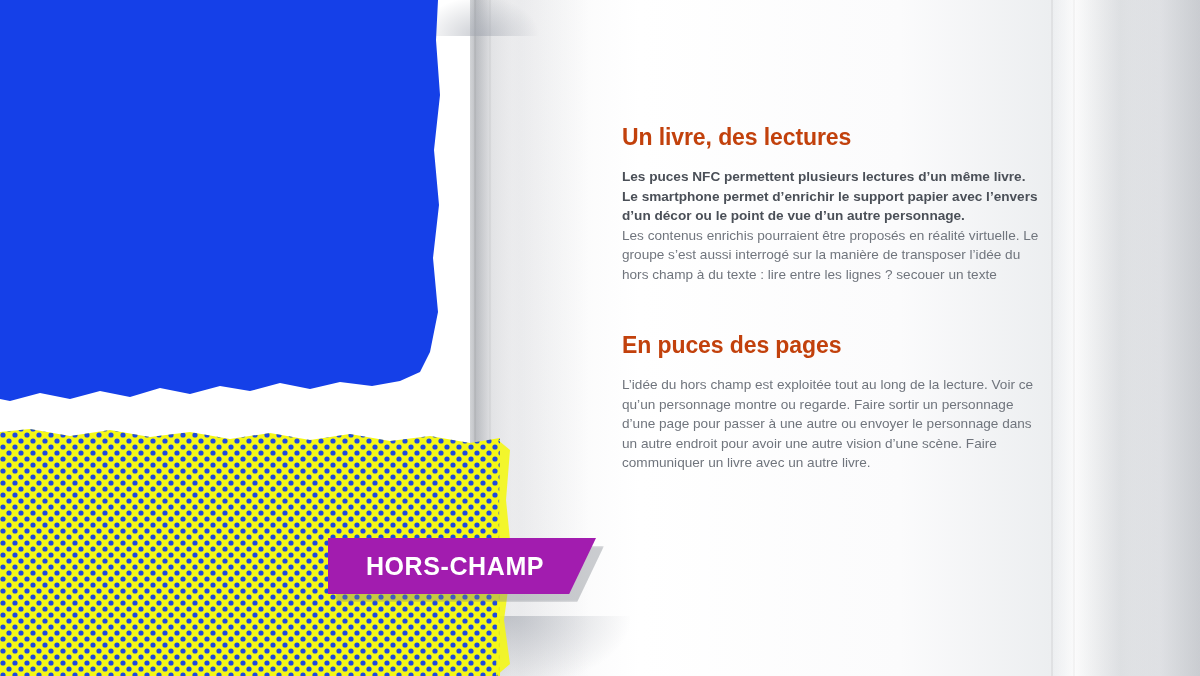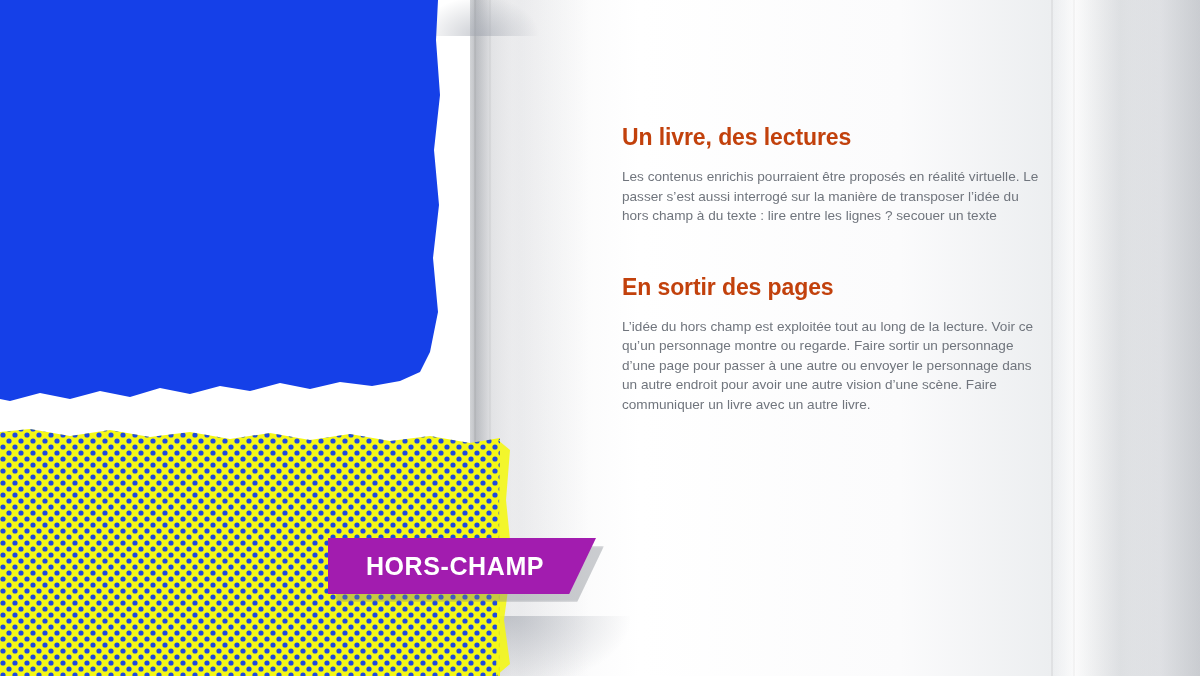--- a/index.html
+++ b/index.html
@@ -192,23 +192,24 @@
     <div class="badge-shadow"></div>
     <div class="badge-body">
       <span class="badge-label">HORS-CHAMP</span>
     </div>
   </div>
 
   <div class="content">
 
     <div class="section">
       <h2 class="section-title">Un livre, des lectures</h2>
-      <p class="body">Les contenus enrichis pourraient être proposés en réalité virtuelle. Le passer s’est aussi interrogé sur la manière de transposer l’idée du hors champ à du texte : lire entre les lignes ? secouer un texte</p>
+      <p class="lead">Les puces NFC permettent plusieurs lectures d’un même livre. Le smartphone permet d’enrichir le support papier avec l’envers d’un décor ou le point de vue d’un autre personnage.</p>
+      <p class="body">Les contenus enrichis pourraient être proposés en réalité virtuelle. Le groupe s’est aussi interrogé sur la manière de transposer l’idée du hors champ à du texte : lire entre les lignes ? secouer un texte</p>
     </div>
 
     <div class="section">
-      <h2 class="section-title">En sortir des pages</h2>
+      <h2 class="section-title">En puces des pages</h2>
       <p class="body">L’idée du hors champ est exploitée tout au long de la lecture. Voir ce qu’un personnage montre ou regarde. Faire sortir un personnage d’une page pour passer à une autre ou envoyer le personnage dans un autre endroit pour avoir une autre vision d’une scène. Faire communiquer un livre avec un autre livre.</p>
     </div>
 
   </div>
 
 </div>
 
 </body></html>

